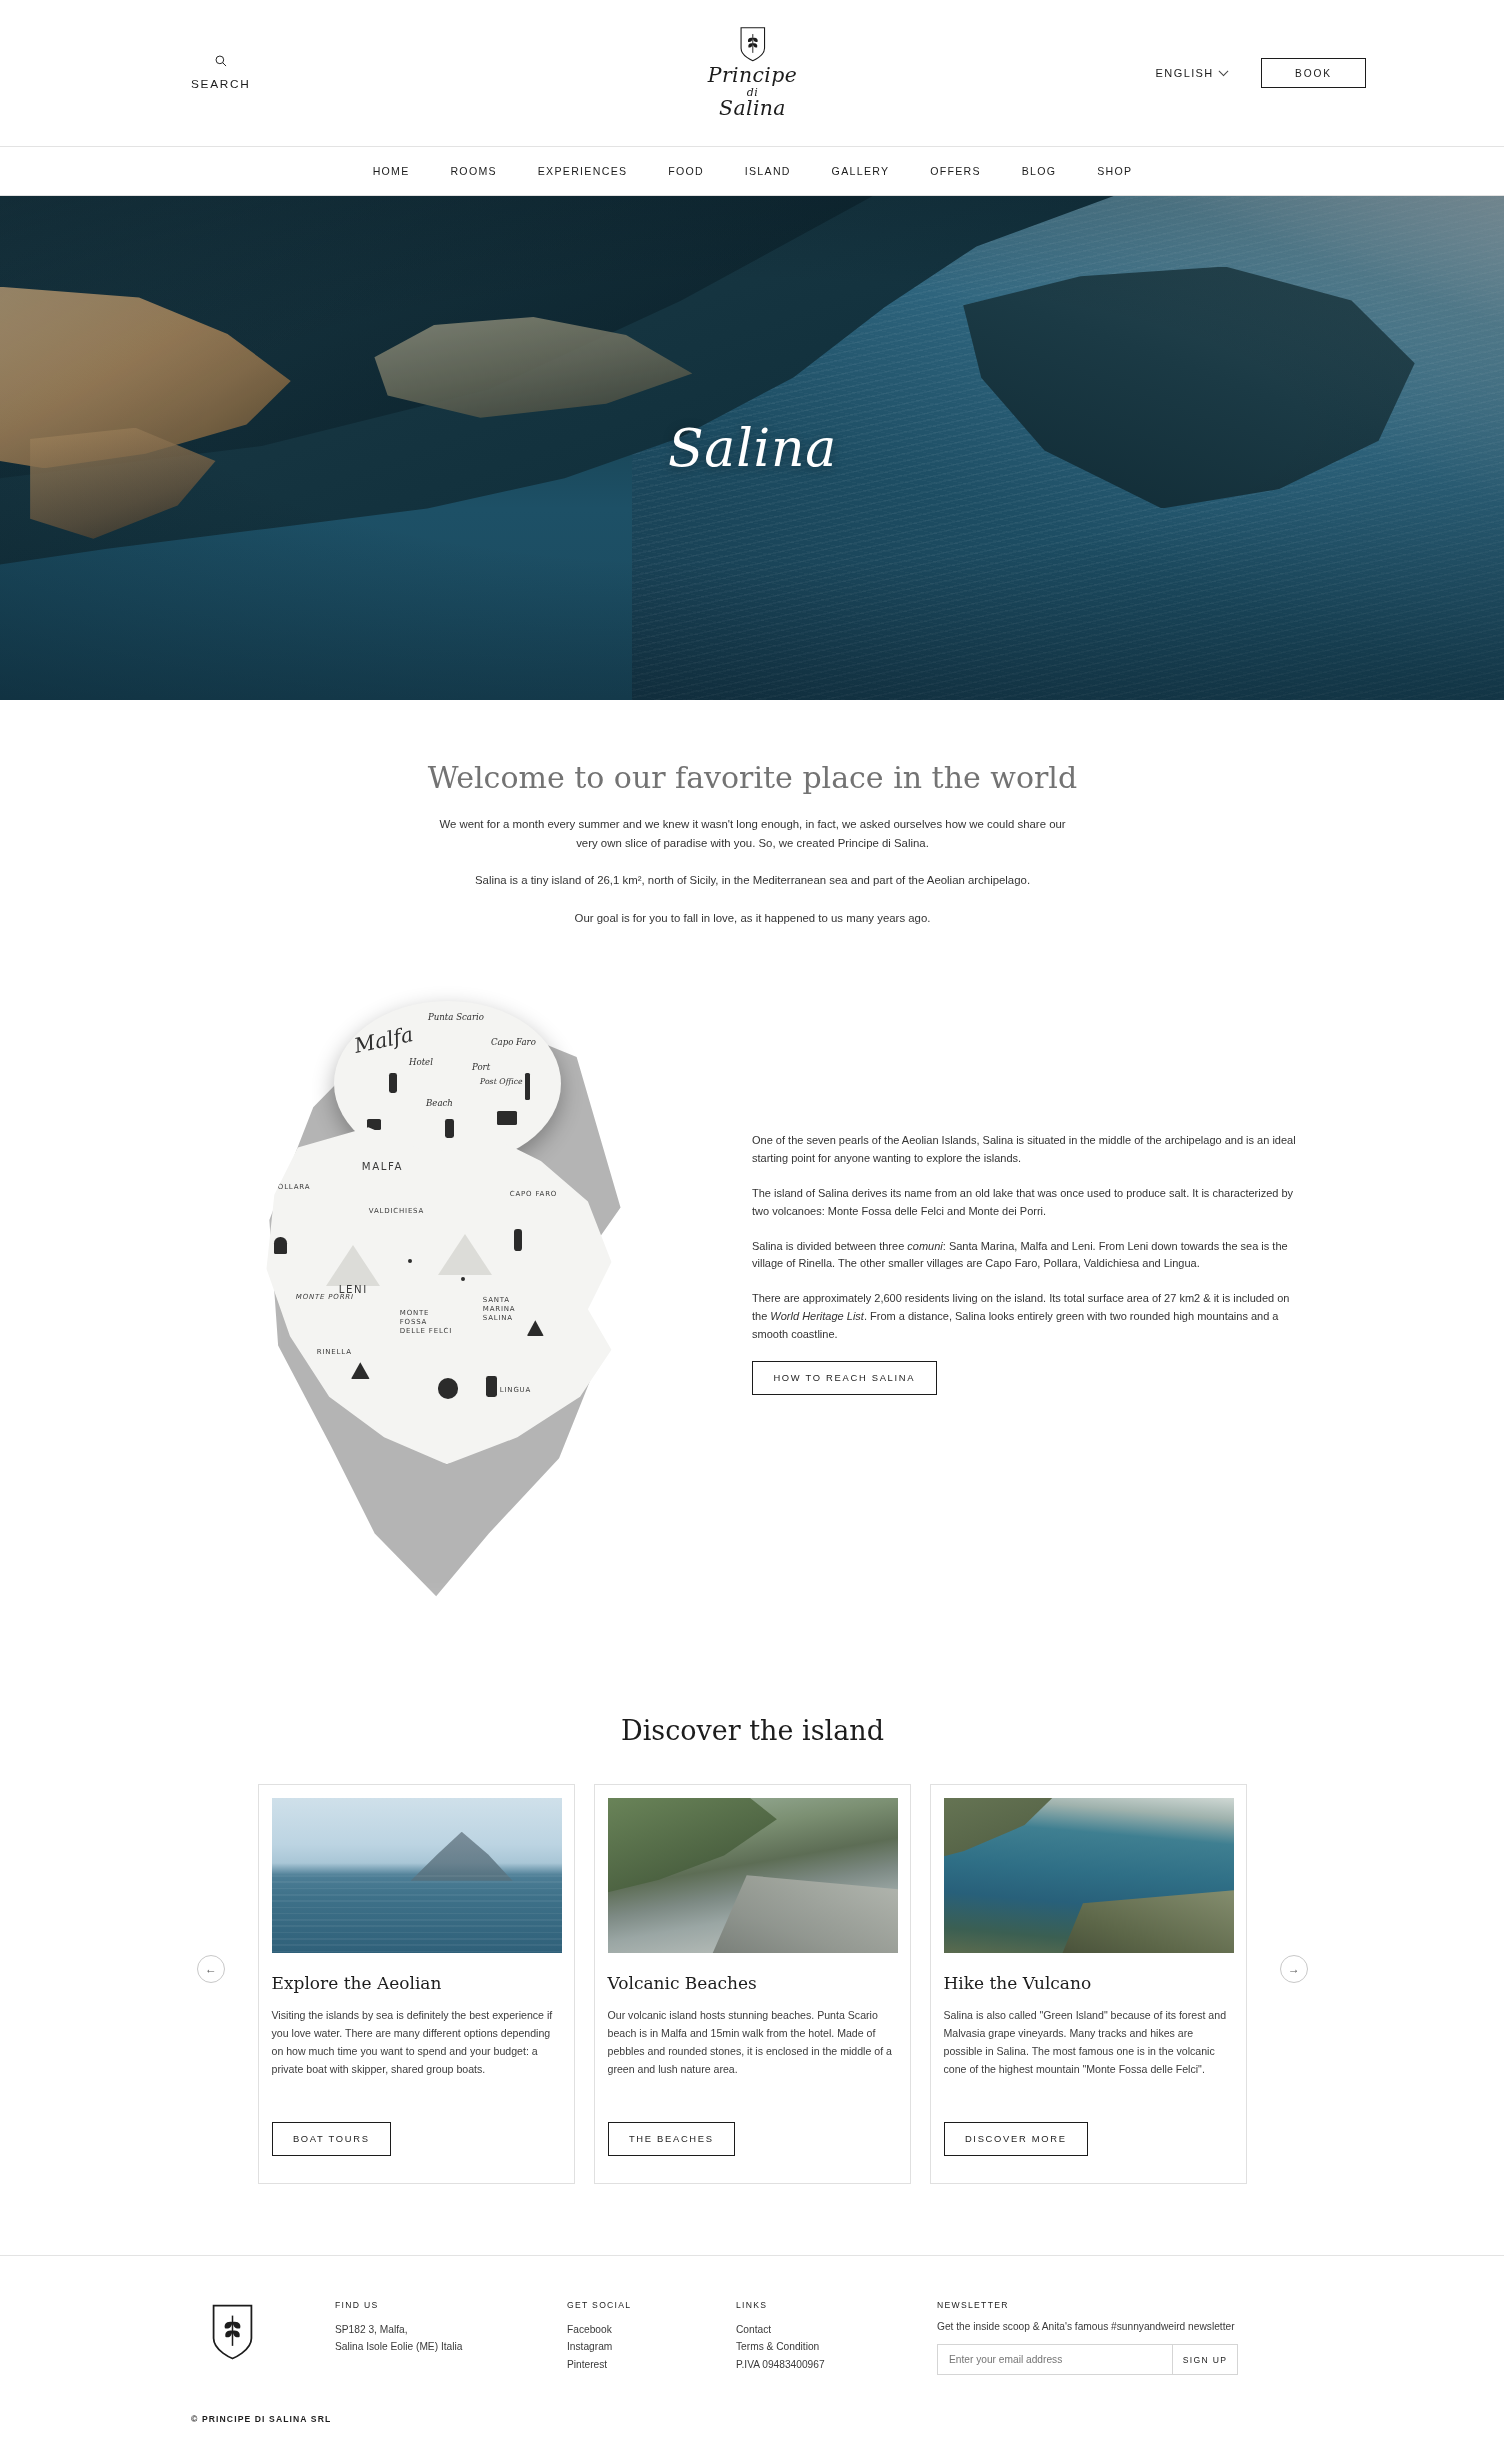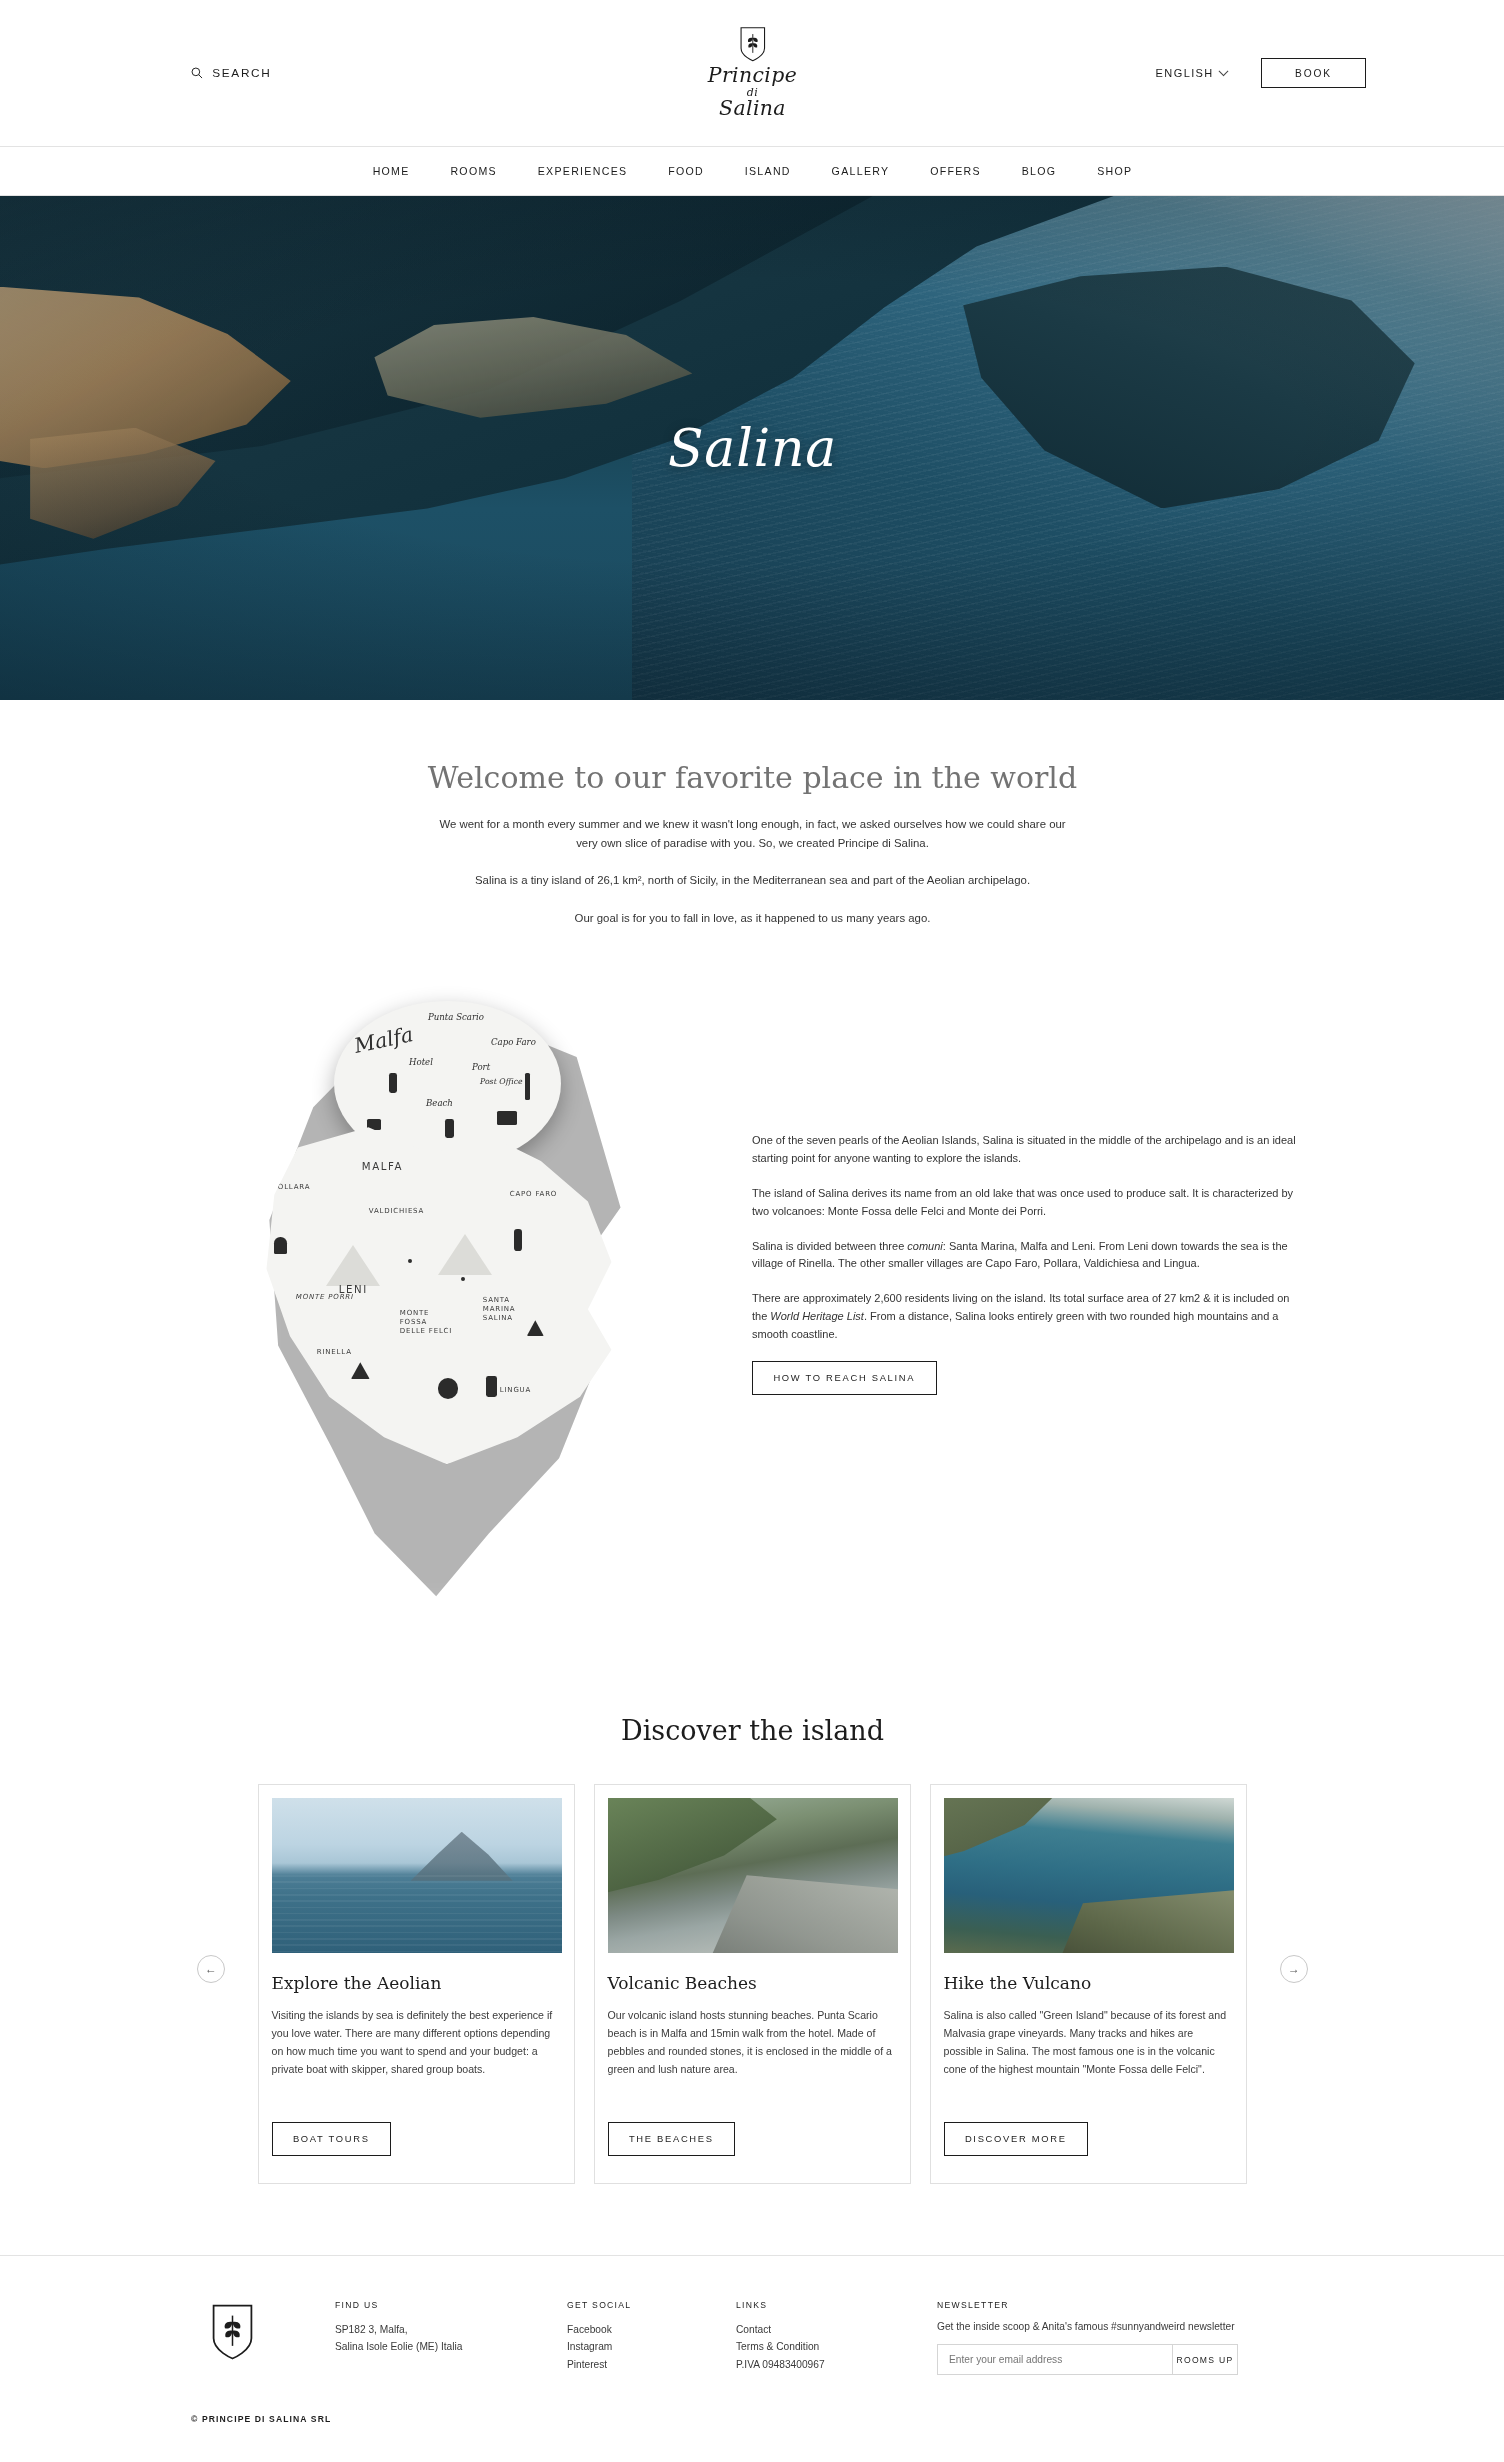--- a/index.html
+++ b/index.html
@@ -16,20 +16,21 @@
   .topbar {
     height: 147px;
     border-bottom: 0.8px solid #e3e3e3;
     display: flex;
     align-items: center;
     position: relative;
   }
   .search-wrap {
     display: flex; align-items: center; gap: 9.4px;
     margin-left: 191px;
+    flex-direction: column;
   }
   .search-icon svg { display: block; }
   .search-label {
     font-size: 11.8px; letter-spacing: 1.7px; color: #1c1c1c; font-weight: 400;
   }
   .brand {
     position: absolute; left: 50%; top: 50%; transform: translate(-50%,-50%);
     display: flex; flex-direction: column; align-items: center; gap: 3.1px;
   }
   .brand-mark svg { display:block; }
@@ -590,21 +591,21 @@
         <div class="f-line link">Contact</div>
         <div class="f-line link">Terms &amp; Condition</div>
         <div class="f-line">P.IVA 09483400967</div>
       </div>
 
       <div class="f-col news">
         <div class="f-title">NEWSLETTER</div>
         <div class="news-desc">Get the inside scoop &amp; Anita's famous #sunnyandweird newsletter</div>
         <div class="news-form">
           <input class="news-input" type="text" placeholder="Enter your email address" style="">
-          <button class="news-btn">ROOMS UP</button>
+          <button class="news-btn">SIGN UP</button>
         </div>
       </div>
 
     </div>
 
     <div class="copyright">© PRINCIPE DI SALINA SRL</div>
   </div>
 
 </div>
 

